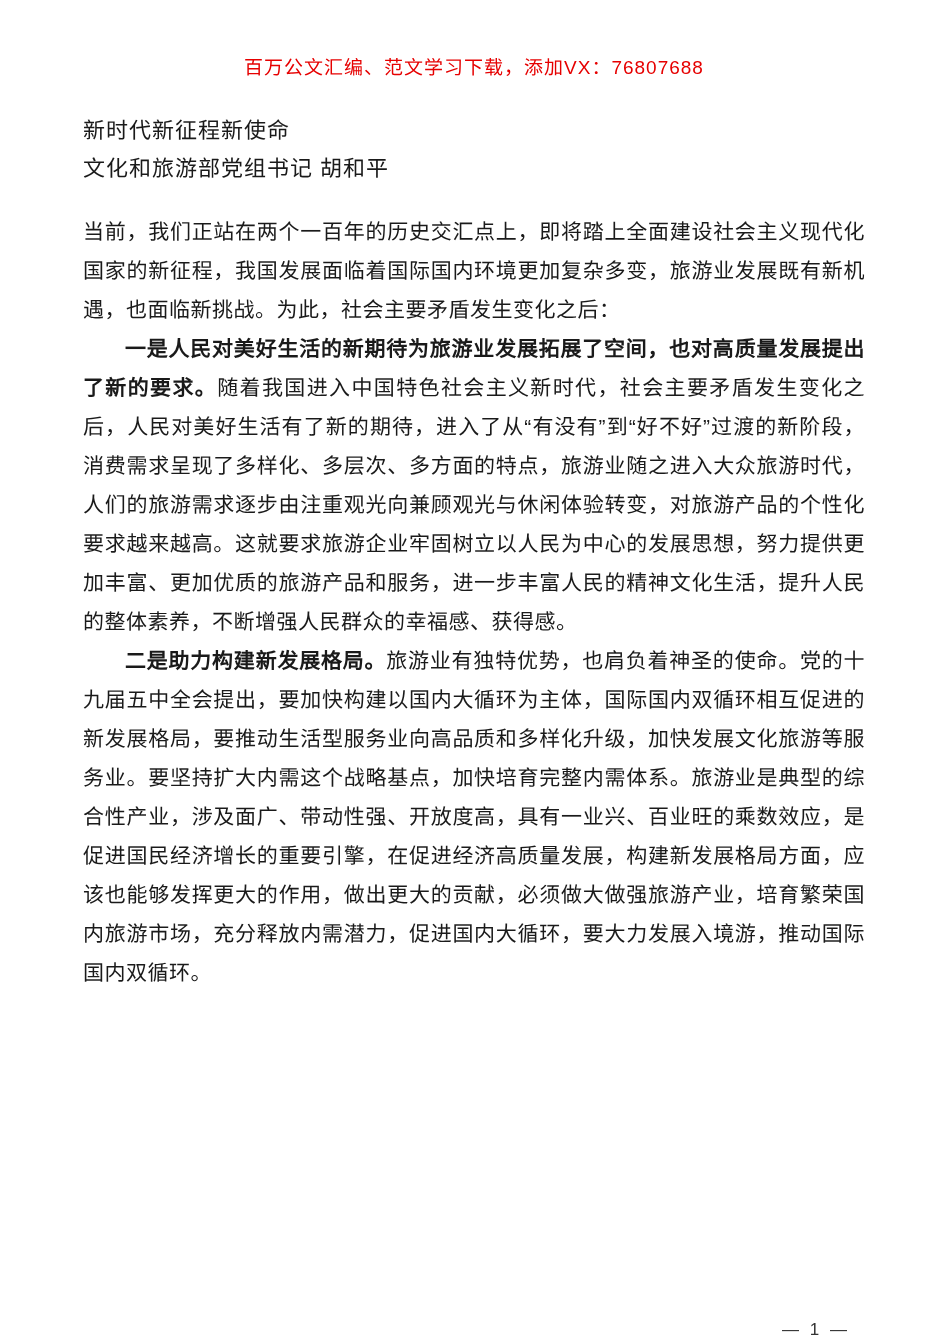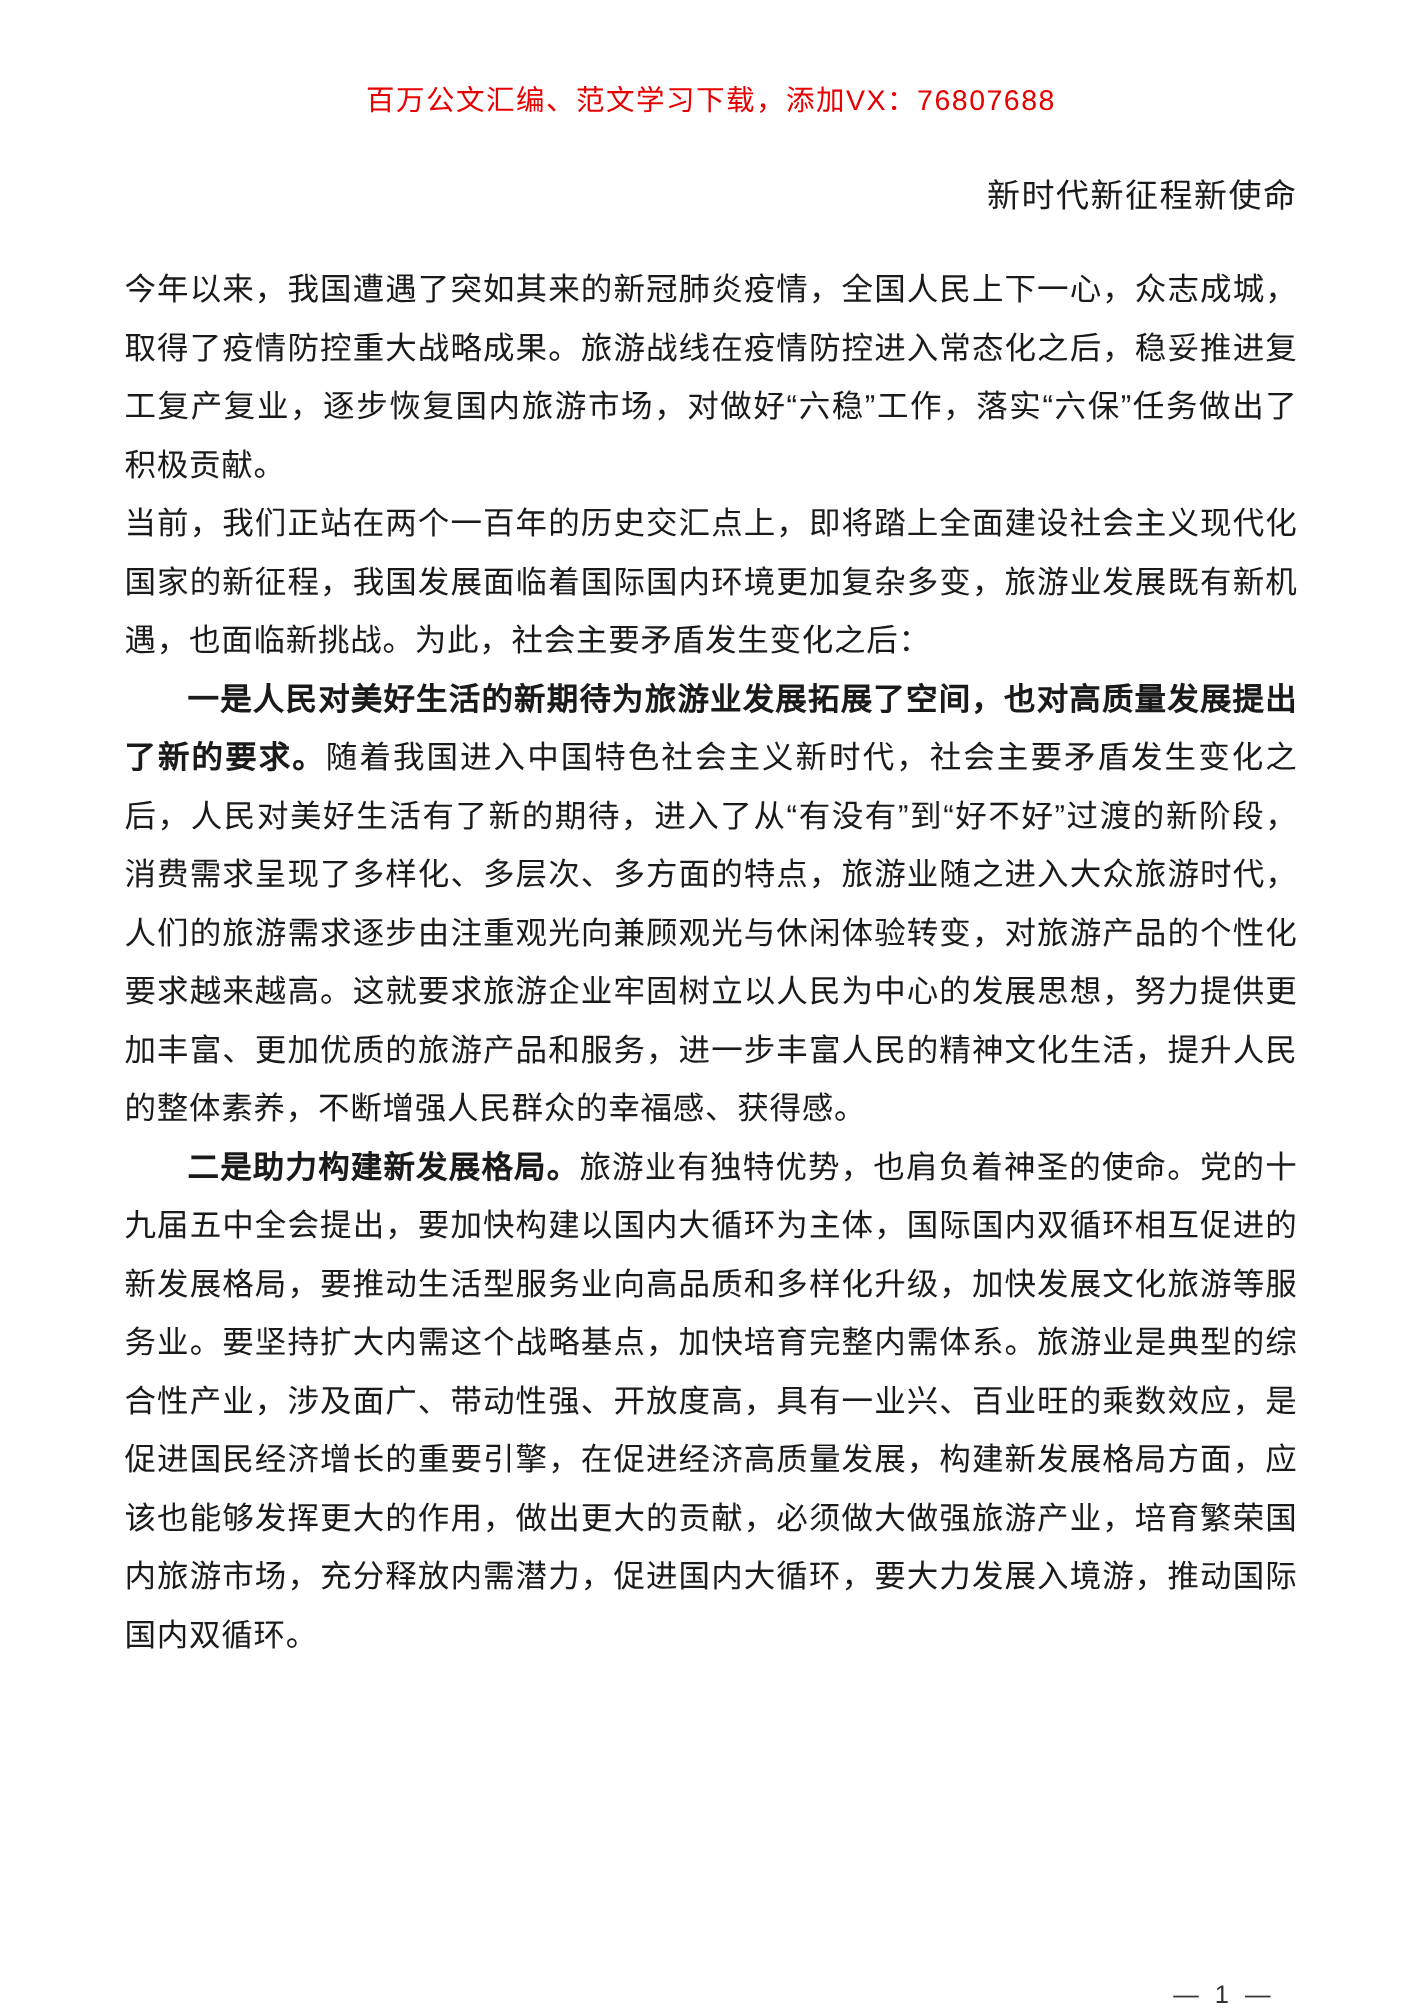--- a/index.html
+++ b/index.html
@@ -23,21 +23,21 @@
   .notice{
     text-align:center;
     color:var(--notice-red);
     font-size:19px;
     line-height:24px;
     letter-spacing:1px;
   }
   .title-block{
     margin-top:32px;
     margin-bottom:24px;
-    text-align:right;
+    text-align:left;
     font-size:22px;
     line-height:38px;
     letter-spacing:1px;
   }
   .title-line{white-space:nowrap;}
   .doc-body{
     font-size:21px;
     line-height:39px;
     text-align:justify;
     letter-spacing:0.5px;
@@ -56,24 +56,24 @@
 </style>
 </head>
 <body>
 
 <div class="page">
 
   <div class="notice">百万公文汇编、范文学习下载，添加VX：76807688</div>
 
   <div class="title-block">
     <div class="title-line">新时代新征程新使命</div>
+    <div class="title-line">文化和旅游部党组书记  胡和平</div>
   </div>
 
   <div class="doc-body">
-    <p class="para">今年以来，我国遭遇了突如其来的新冠肺炎疫情，全国人民上下一心，众志成城，取得了疫情防控重大战略成果。旅游战线在疫情防控进入常态化之后，稳妥推进复工复产复业，逐步恢复国内旅游市场，对做好“六稳”工作，落实“六保”任务做出了积极贡献。</p>
 
     <p class="para">当前，我们正站在两个一百年的历史交汇点上，即将踏上全面建设社会主义现代化国家的新征程，我国发展面临着国际国内环境更加复杂多变，旅游业发展既有新机遇，也面临新挑战。为此，社会主要矛盾发生变化之后：</p>
 
 
     <p class="para indent"><strong>一是人民对美好生活的新期待为旅游业发展拓展了空间，也对高质量发展提出了新的要求。</strong><span>随着我国进入中国特色社会主义新时代，社会主要矛盾发生变化之后，人民对美好生活有了新的期待，进入了从“有没有”到“好不好”过渡的新阶段，消费需求呈现了多样化、多层次、多方面的特点，旅游业随之进入大众旅游时代，人们的旅游需求逐步由注重观光向兼顾观光与休闲体验转变，对旅游产品的个性化要求越来越高。这就要求旅游企业牢固树立以人民为中心的发展思想，努力提供更加丰富、更加优质的旅游产品和服务，进一步丰富人民的精神文化生活，提升人民的整体素养，不断增强人民群众的幸福感、获得感。</span></p>
 
     <p class="para indent"><strong>二是助力构建新发展格局。</strong><span>旅游业有独特优势，也肩负着神圣的使命。党的十九届五中全会提出，要加快构建以国内大循环为主体，国际国内双循环相互促进的新发展格局，要推动生活型服务业向高品质和多样化升级，加快发展文化旅游等服务业。要坚持扩大内需这个战略基点，加快培育完整内需体系。旅游业是典型的综合性产业，涉及面广、带动性强、开放度高，具有一业兴、百业旺的乘数效应，是促进国民经济增长的重要引擎，在促进经济高质量发展，构建新发展格局方面，应该也能够发挥更大的作用，做出更大的贡献，必须做大做强旅游产业，培育繁荣国内旅游市场，充分释放内需潜力，促进国内大循环，要大力发展入境游，推动国际国内双循环。</span></p>
   </div>
 
   <div class="page-number">— 1 —</div>

